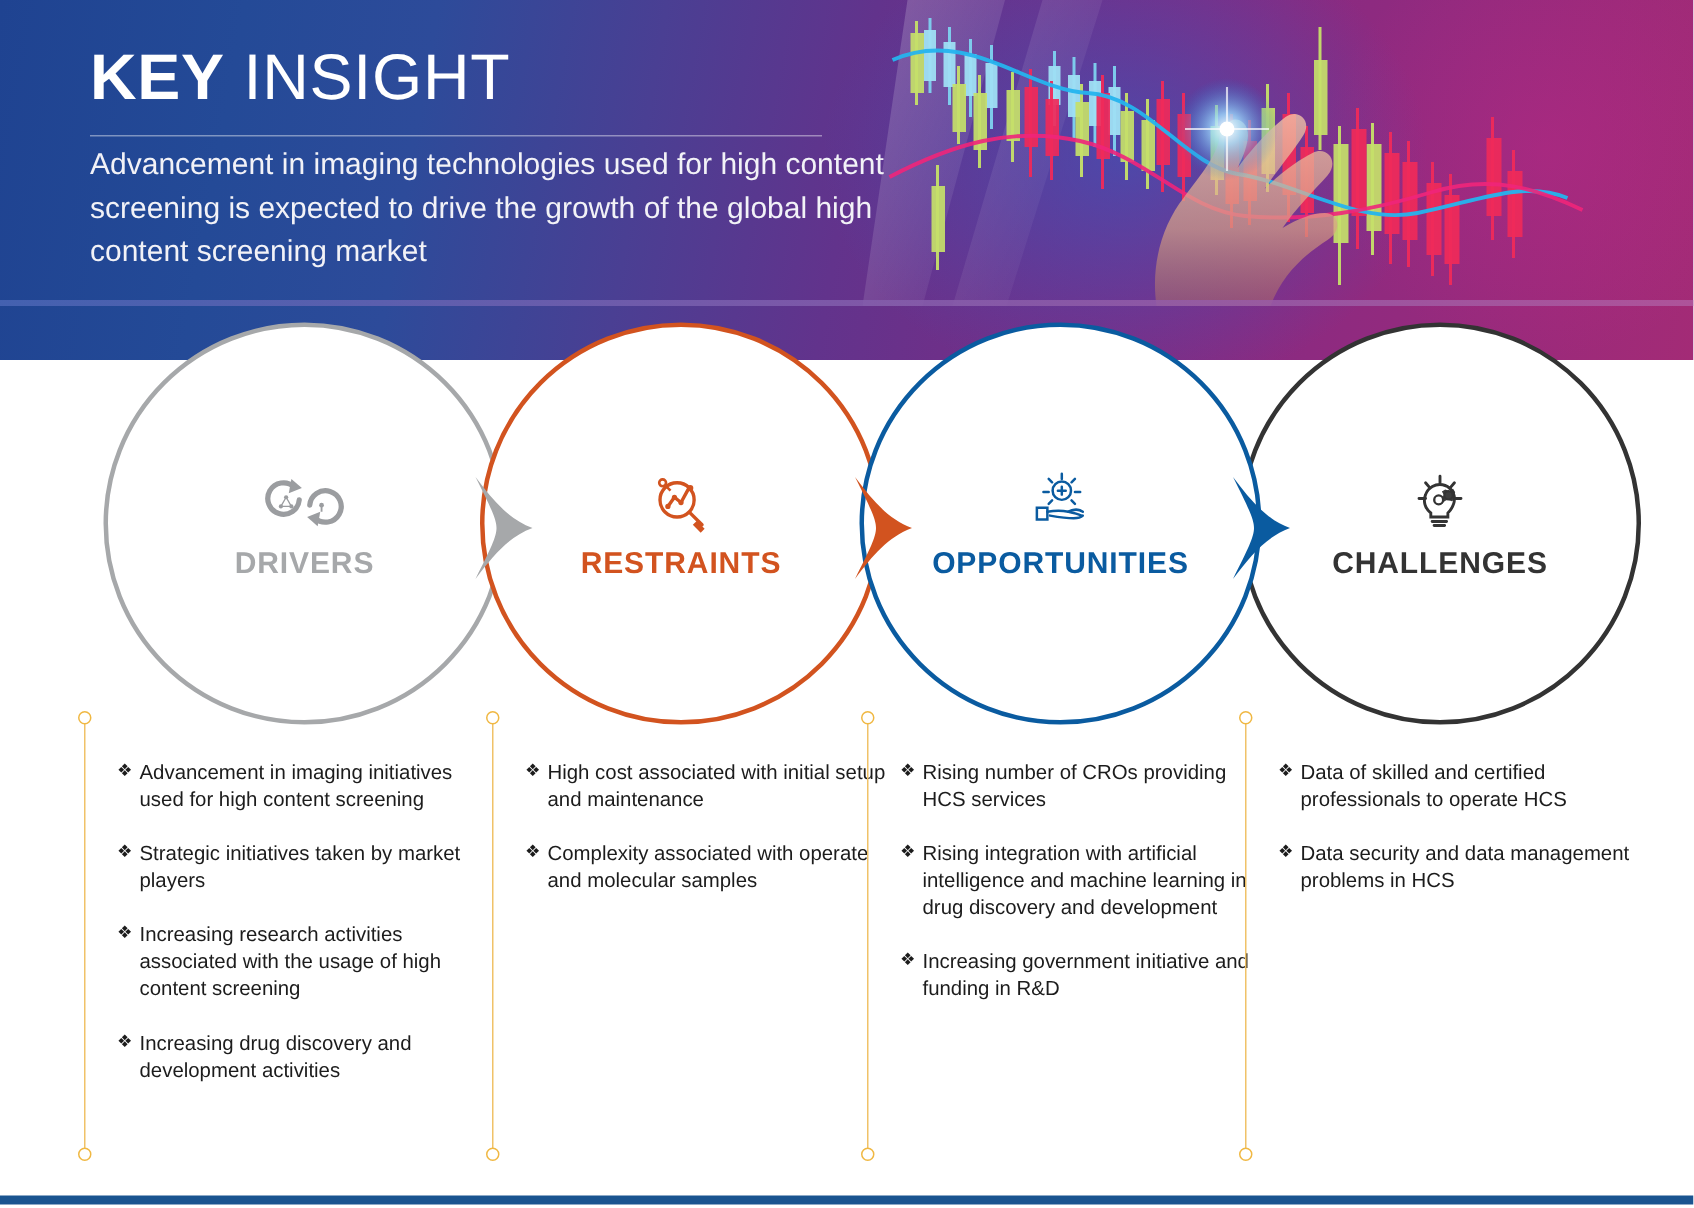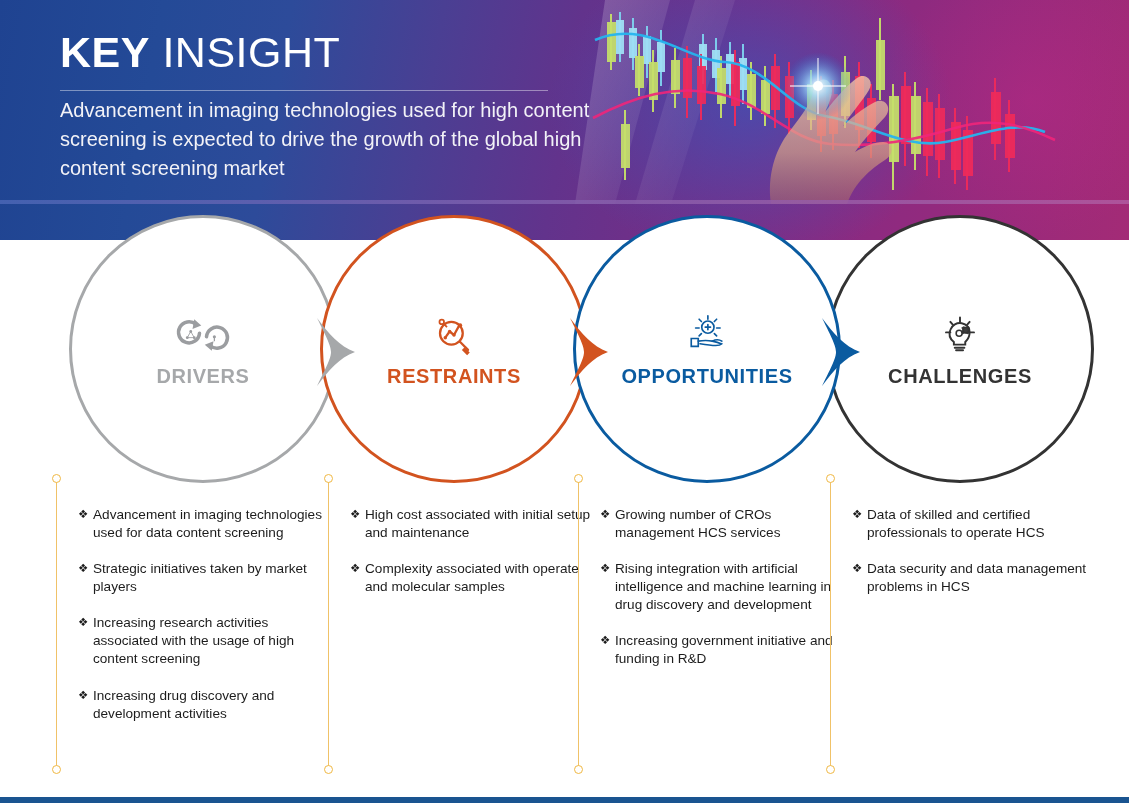--- a/index.html
+++ b/index.html
@@ -424,21 +424,21 @@
 
   <div class="cols">
 
     <div class="col k0">
       <div class="col-rail"></div>
       <div class="rail-dot top"></div>
       <div class="rail-dot bot"></div>
       <div class="col-list">
         <div class="bullet">
           <span class="glyph">❖</span>
-          <span class="btxt">Advancement in imaging technologies used for data content screening</span>
+          <span class="btxt">Advancement in imaging initiatives used for high content screening</span>
         </div>
         <div class="bullet">
           <span class="glyph">❖</span>
           <span class="btxt">Strategic initiatives taken by market players</span>
         </div>
         <div class="bullet">
           <span class="glyph">❖</span>
           <span class="btxt">Increasing research activities associated with the usage of high content screening</span>
         </div>
         <div class="bullet">
@@ -464,21 +464,21 @@
       </div>
     </div>
 
     <div class="col k2">
       <div class="col-rail"></div>
       <div class="rail-dot top"></div>
       <div class="rail-dot bot"></div>
       <div class="col-list">
         <div class="bullet">
           <span class="glyph">❖</span>
-          <span class="btxt">Growing number of CROs management HCS services</span>
+          <span class="btxt">Rising number of CROs providing HCS services</span>
         </div>
         <div class="bullet">
           <span class="glyph">❖</span>
           <span class="btxt">Rising integration with artificial intelligence and machine learning in drug discovery and development</span>
         </div>
         <div class="bullet">
           <span class="glyph">❖</span>
           <span class="btxt">Increasing government initiative and funding in R&amp;D</span>
         </div>
       </div>

